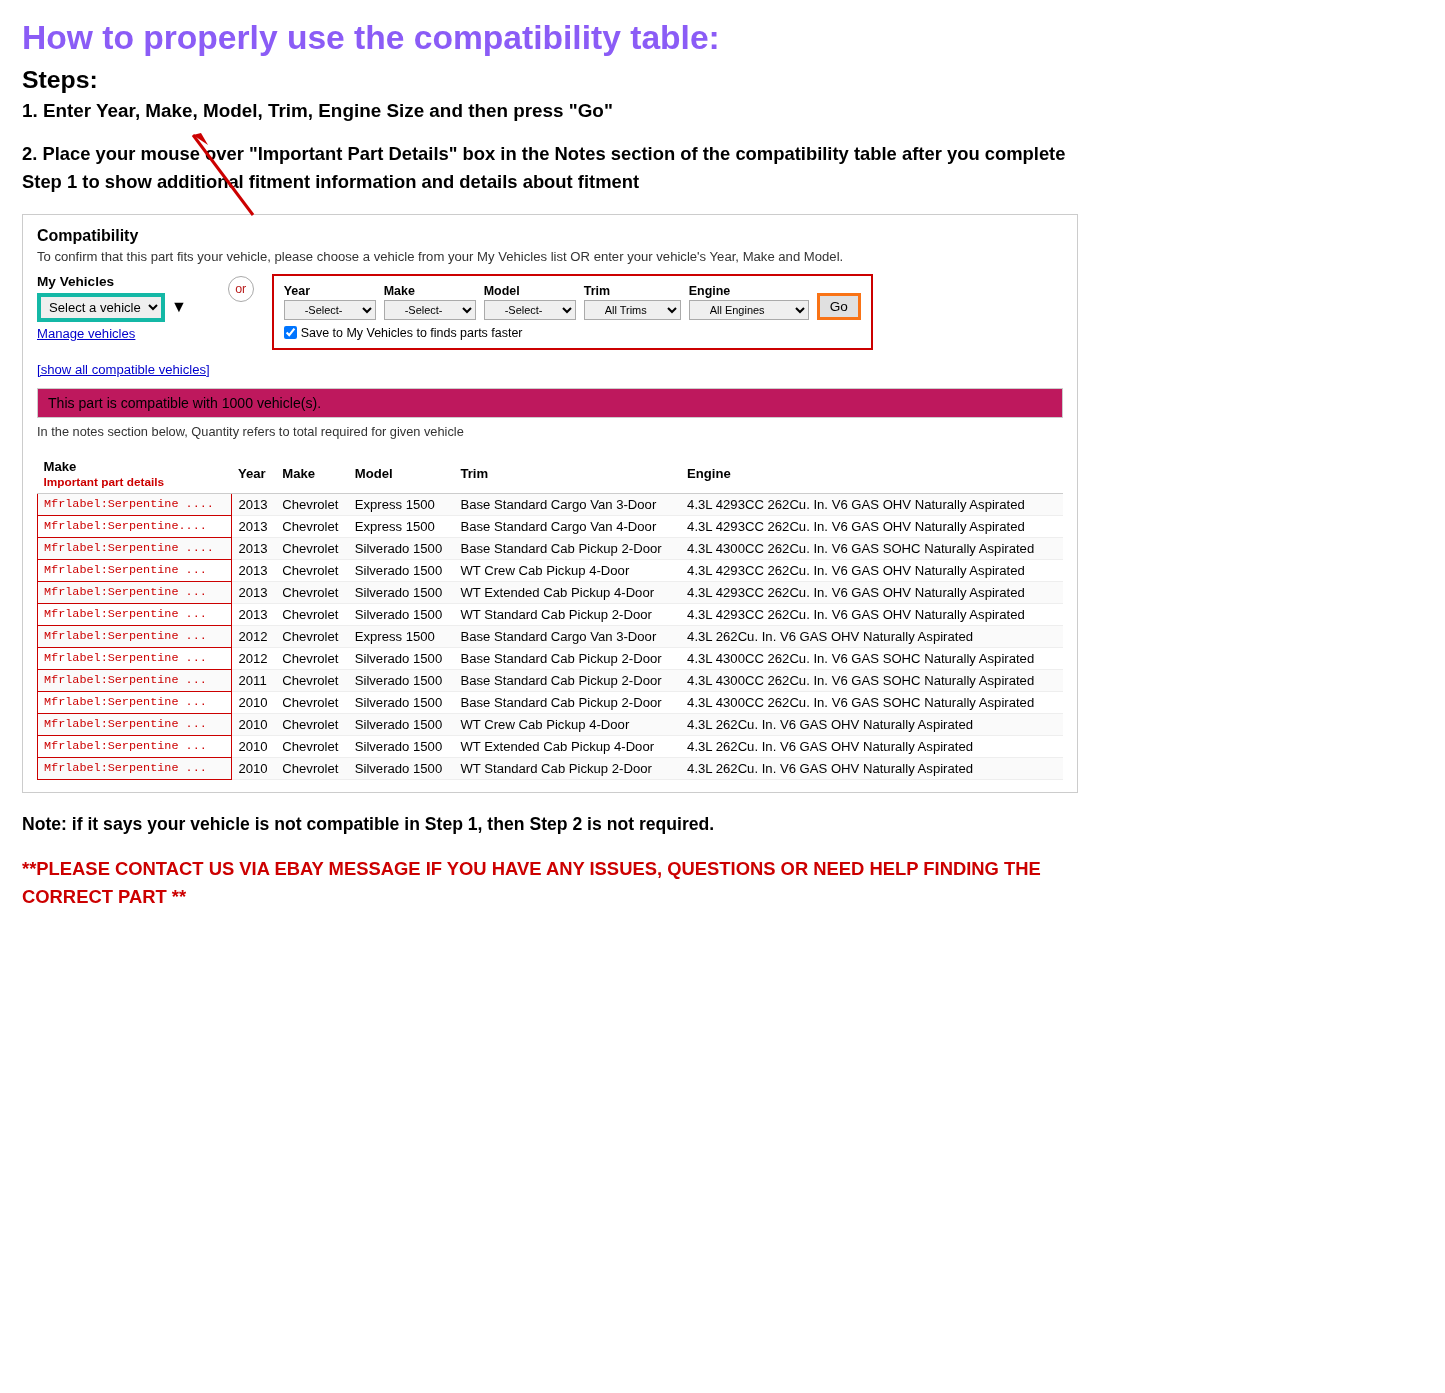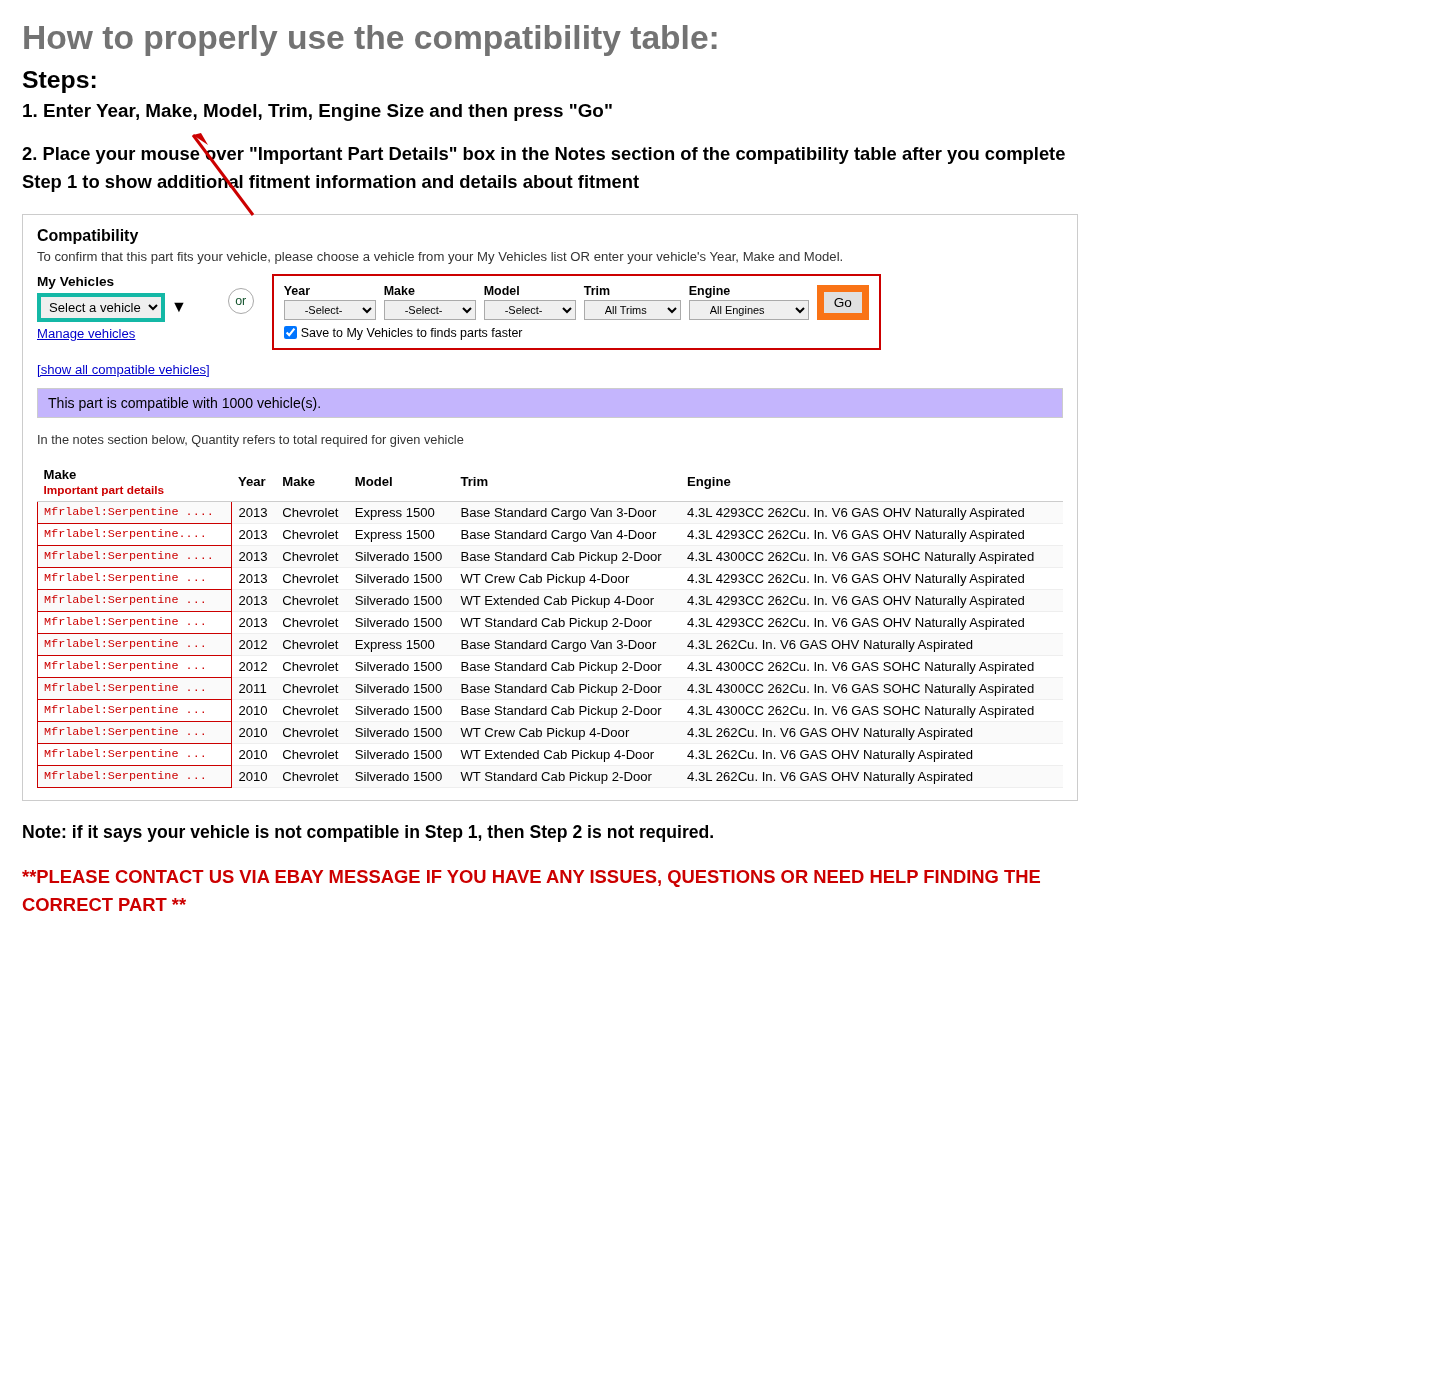--- a/index.html
+++ b/index.html
@@ -4,21 +4,21 @@
   <style>
     * { box-sizing: border-box; margin: 0; padding: 0; }
     body {
       font-family: Arial, sans-serif;
       background: #fff;
       color: #000;
       padding: 18px 22px;
       max-width: 1100px;
     }
     .main-title {
-      color: #737373;
+      color: #8b5cf6;
       font-size: 2.1em;
       font-weight: bold;
       margin-bottom: 8px;
       line-height: 1.2;
     }
     .steps-heading {
       font-size: 1.55em;
       font-weight: bold;
       margin-bottom: 6px;
     }
@@ -90,22 +90,22 @@
     }
     .or-circle {
       border: 1px solid #aaa;
       border-radius: 50%;
       width: 26px;
       height: 26px;
       display: flex;
       align-items: center;
       justify-content: center;
       font-size: 0.78em;
-      color: #14532d;
-      margin-top: 14px;
+      color: #b91c1c;
+      margin-top: 2px;
       flex-shrink: 0;
     }
     .year-make-section {
       border: 2px solid #cc0000;
       padding: 8px 10px;
       background: #fff;
     }
     .ym-row {
       display: flex;
       align-items: flex-end;
@@ -125,46 +125,46 @@
       border: 1px solid #aaa;
       padding: 2px 16px;
       font-size: 0.88em;
       min-width: 70px;
     }
     .ym-field.engine select {
       min-width: 120px;
     }
     .go-btn {
       background: #e0e0e0;
-      border: 7px solid #f97316;
+      border: 3px solid #f97316;
       padding: 3px 10px;
       font-size: 0.85em;
       cursor: pointer;
       margin-bottom: 0;
       align-self: flex-end;
     }
     .save-row {
       font-size: 0.78em;
       display: flex;
       align-items: center;
       gap: 4px;
     }
     .red-arrow {
       position: absolute;
       top: -90px;
       left: 160px;
       width: 90px;
       height: 100px;
     }
     .compat-info-bar {
-      background: #c4b5fd;
+      background: #be185d;
       border: 1px solid #ccc;
       padding: 6px 10px;
       font-size: 0.88em;
-      margin-bottom: 14px;
+      margin-bottom: 6px;
     }
     .compat-note {
       font-size: 0.8em;
       color: #333;
       margin-bottom: 16px;
     }
     .compat-table {
       width: 100%;
       border-collapse: collapse;
       font-size: 0.82em;

